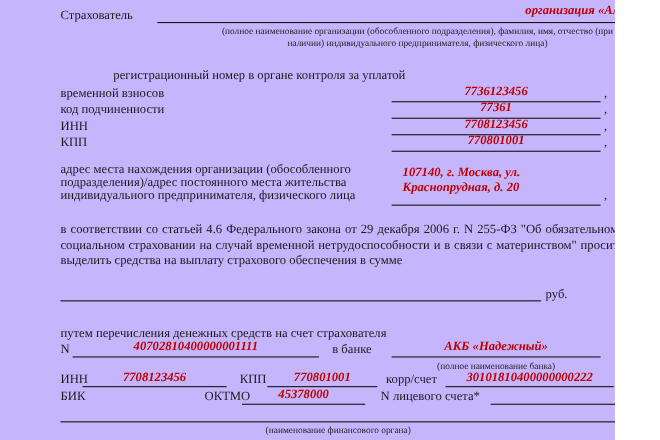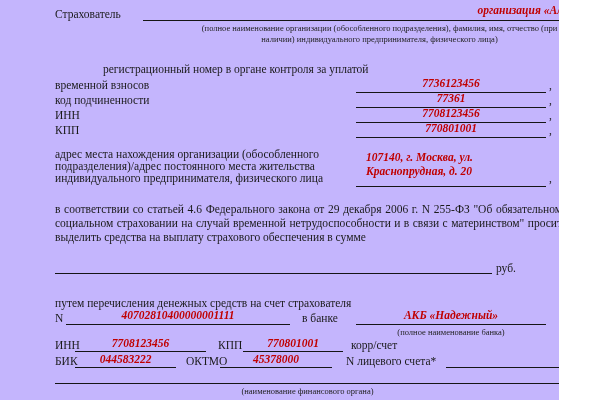--- a/index.html
+++ b/index.html
@@ -86,25 +86,25 @@
 
   <span class="abs lbl" style="left:55px;top:339px;">ИНН</span>
   <div class="field" style="left:75px;top:337px;width:131px;height:14px;">
     <span class="redv">7708123456</span>
   </div>
   <span class="abs lbl" style="left:218px;top:339px;">КПП</span>
   <div class="field" style="left:243px;top:337px;width:100px;height:14px;">
     <span class="redv">770801001</span>
   </div>
   <span class="abs lbl" style="left:351px;top:339px;">корр/счет</span>
+  <div class="field" style="left:405px;top:337px;width:153px;height:14px;">
+    <span class="redv">30101810400000000222</span>
+  </div>
 
   <span class="abs lbl" style="left:55px;top:355px;">БИК</span>
-  <div class="field" style="left:75px;top:353px;width:101px;height:14px;">
-    <span class="redv">044583222</span>
-  </div>
   <span class="abs lbl" style="left:186px;top:355px;">ОКТМО</span>
   <div class="field" style="left:220px;top:353px;width:112px;height:14px;">
     <span class="redv">45378000</span>
   </div>
   <span class="abs lbl" style="left:346px;top:355px;">N лицевого счета*</span>
   <div class="field" style="left:446px;top:353px;width:114px;height:14px;">
     <span class="redv"></span>
   </div>
 
   <div class="field" style="left:55px;top:370px;width:505px;height:13px;"></div>

